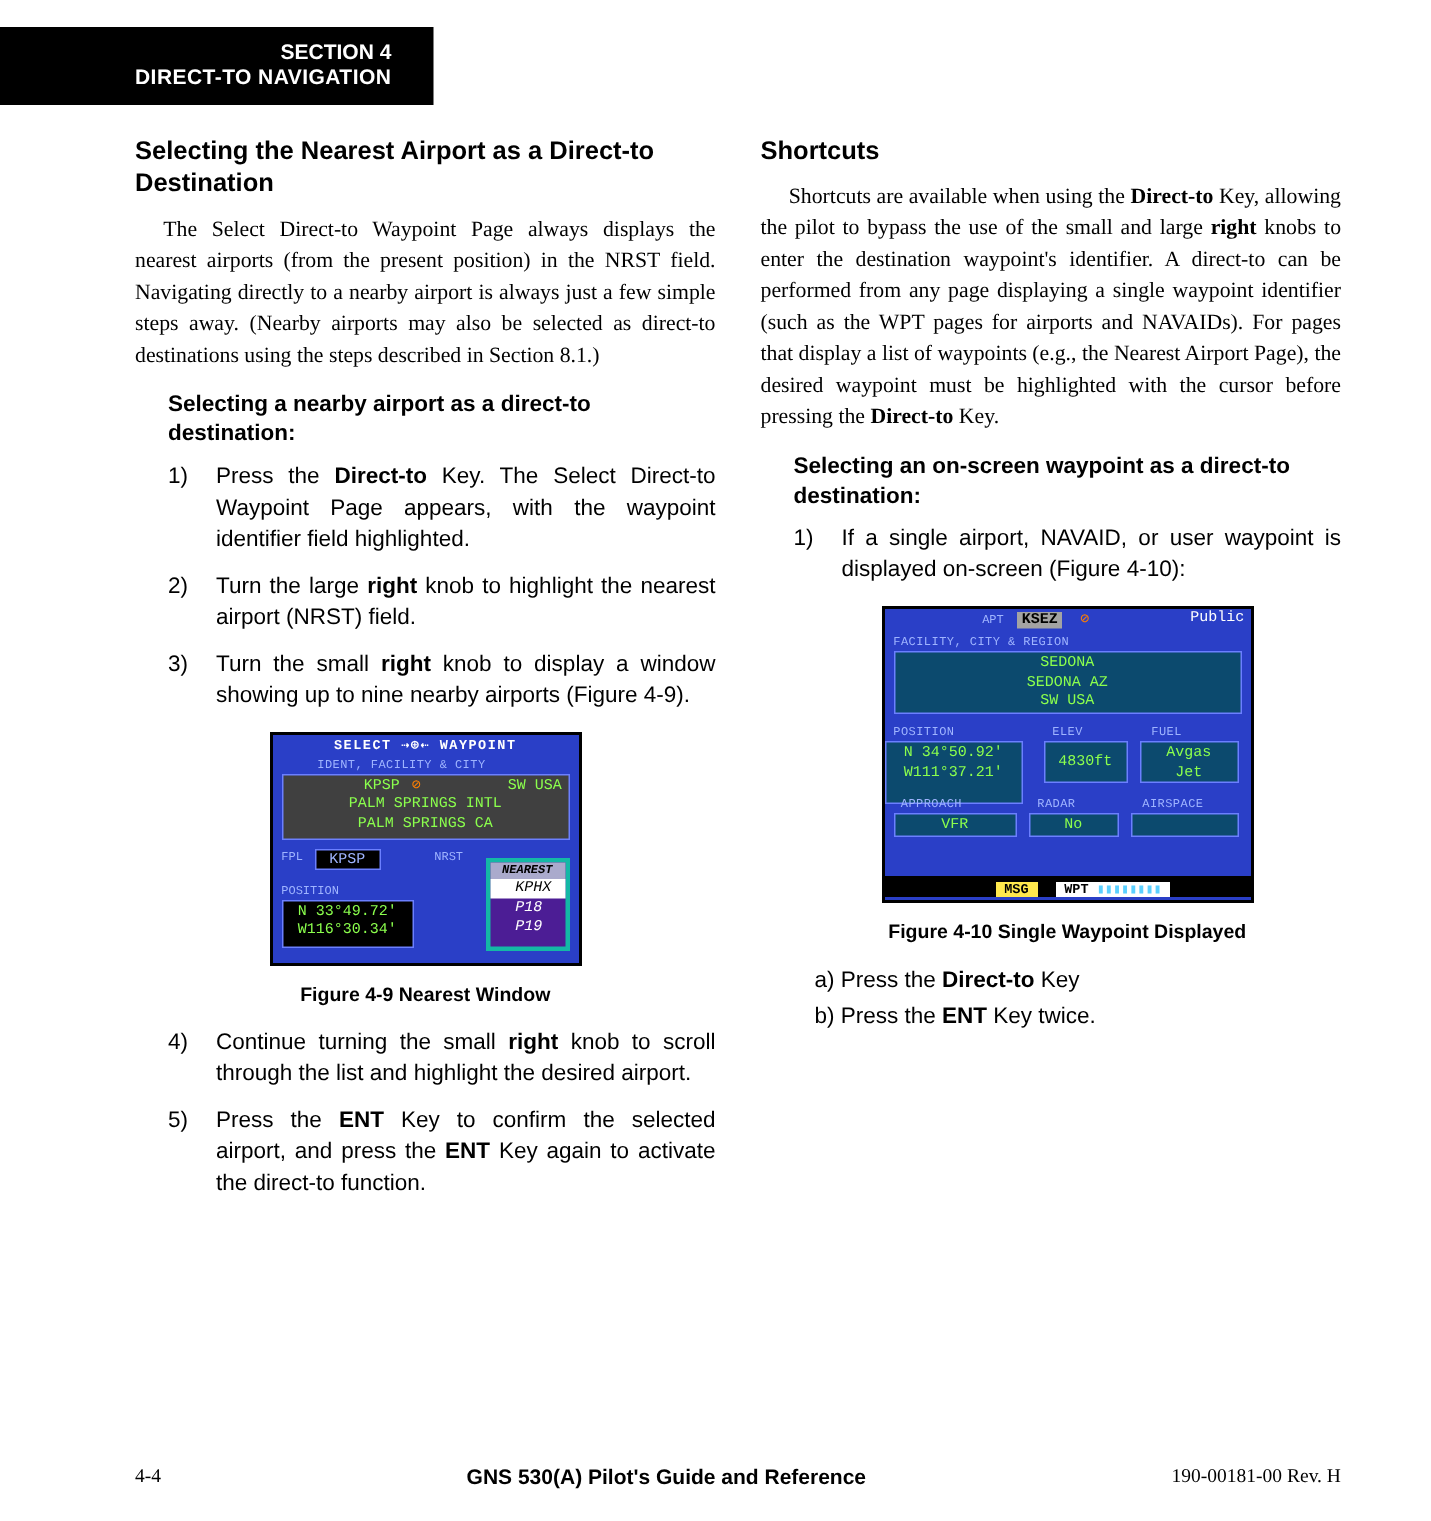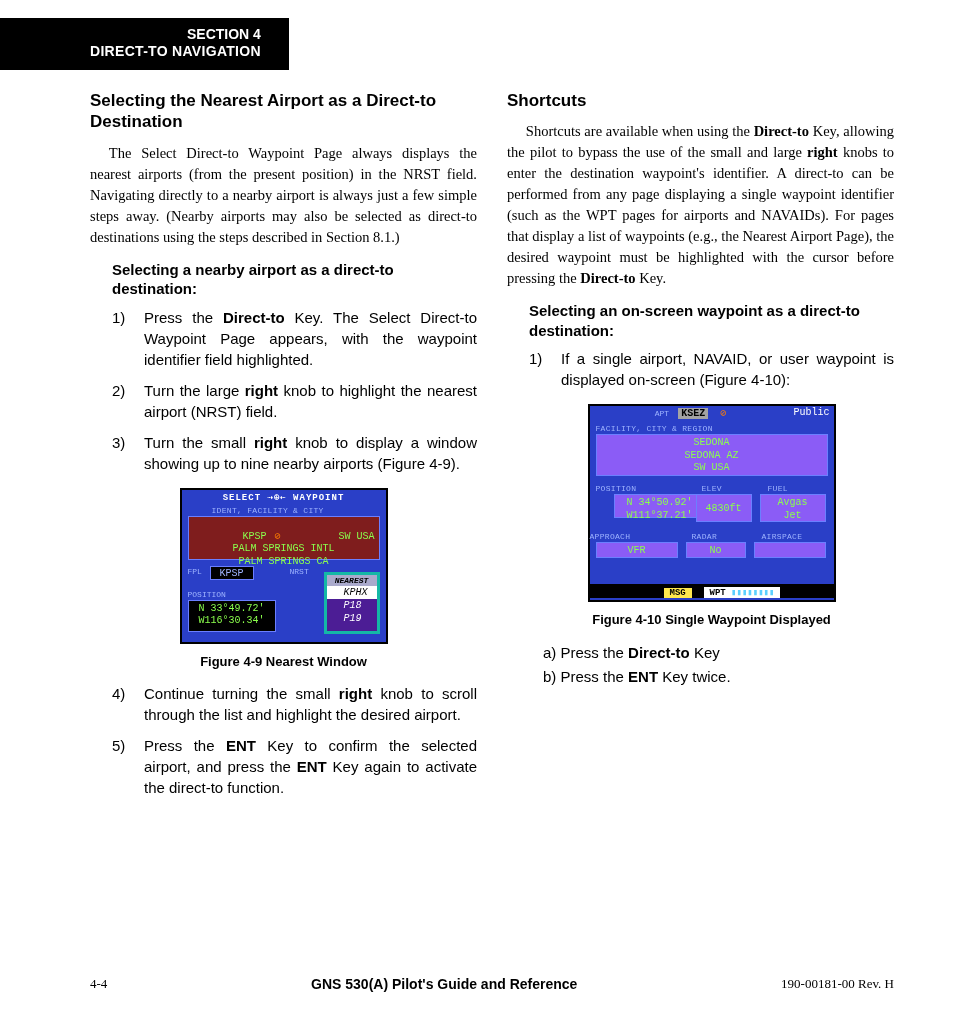--- a/index.html
+++ b/index.html
@@ -117,35 +117,35 @@
     font-family: 'Arial Narrow', Arial, sans-serif;
     font-stretch: condensed;
     font-size: 14px;
   }
   b { font-weight: bold; }
 
   
   .screen1 { width: 208px; height: 156px; font-family: 'Courier New', monospace; font-size: 10px; color: #8bff4d; position: relative; }
   .screen1 .topbar { position:absolute; top:2px; left:0; right:0; text-align:center; color:#fff; font-weight:bold; font-size:9px; letter-spacing:1px; }
   .screen1 .lbl1 { position:absolute; top:16px; left:6px; color:#9fb4ff; font-size:8px; letter-spacing:0.3px;margin-left:24px; }
-  .screen1 .field1 { position:absolute; top:26px; left:6px; right:6px; height:44px; border:1px solid #6b7fff; background:#7f1d1d; padding:14px 4px; line-height:1.25; }
+  .screen1 .field1 { position:absolute; top:26px; left:6px; right:6px; height:44px; border:1px solid #6b7fff; background:#404040; padding:2px 4px; line-height:1.25; }
   .screen1 .rowlbl { position:absolute; top:77px; color:#9fb4ff; font-size:8px; }
   .screen1 .box { position:absolute; border:1px solid #6b7fff; background:#000; height:14px; padding:0 3px; line-height:14px; }
   .screen1 .poslbl { position:absolute; top:100px; left:6px; color:#9fb4ff; font-size:8px; }
   .screen1 .posbox { position:absolute; top:110px; left:6px; width:88px; height:32px; border:1px solid #6b7fff; background:#000; padding:2px 3px; line-height:1.25; }
   .screen1 .nearest-over { position:absolute; top:82px; right:6px; width:56px; height:62px; border:3px solid #14b8a6; background:#4c1d95;font-style:italic; }
   .screen1 .nearest-title { background:#aac; color:#000; font-size:8px; text-align:center; font-weight:bold; padding:1px 0; }
   .screen1 .nearest-item { color:#fff; font-size:10px; padding:0 17px; line-height:1.3; }
   .screen1 .nearest-item.hl { background:#fff; color:#000; }
 
   
   .screen2 { width: 248px; height: 198px; font-family: 'Courier New', monospace; font-size: 10px; color:#8bff4d; position:relative; }
   .screen2 .top { position:absolute; top:1px; left:4px; right:4px; height:14px; }
   .screen2 .sec-lbl { position:absolute; color:#9fb4ff; font-size:8px; letter-spacing:0.3px; }
-  .screen2 .box2 { position:absolute; border:1px solid #6b7fff; background:#8b5cf6; padding:2px 4px; line-height:1.25; }
+  .screen2 .box2 { position:absolute; border:1px solid #6b7fff; background:#0c4a6e; padding:2px 4px; line-height:1.25; }
   .screen2 .bottombar { position:absolute; bottom:2px; left:0; right:0; height:14px; background:#000; }
   .screen2 .msg-tab { position:absolute; left:74px; bottom:2px; background:#ffe84d; color:#000; font-weight:bold; font-size:9px; padding:0 6px; }
   .screen2 .wpt-tab { position:absolute; left:114px; bottom:2px; background:#fff; color:#000; font-weight:bold; font-size:9px; padding:0 6px; }
 </style>
 </head>
 <body>
 
 <div class="section-tab">
   <div class="line1">SECTION 4</div>
   <div class="line2">DIRECT-TO NAVIGATION</div>
@@ -235,30 +235,30 @@
         </div>
         <div class="sec-lbl" style="top:18px;left:6px">FACILITY, CITY &amp; REGION</div>
         <div class="box2" style="top:28px;left:6px;right:6px;height:42px">
           <span>SEDONA</span><br>
           <span>SEDONA AZ</span><br>
           <span>SW USA</span>
         </div>
         <div class="sec-lbl" style="top:78px;left:6px">POSITION</div>
         <div class="sec-lbl" style="top:78px;left:112px">ELEV</div>
         <div class="sec-lbl" style="top:78px;left:178px">FUEL</div>
-        <div class="box2" style="top:88px;left:24px;width:92px;height:24px">
+        <div class="box2" style="top:88px;left:0;width:92px;height:42px">
           <span>N 34°50.92'</span><br>
           <span>W111°37.21'</span>
         </div>
         <div class="box2" style="top:88px;left:106px;width:56px;height:28px;text-align:center;line-height:24px">4830ft</div>
         <div class="box2" style="top:88px;left:170px;width:66px;height:28px;text-align:center">
           <span>Avgas</span><br>
           <span>Jet</span>
         </div>
-        <div class="sec-lbl" style="top:126px;left:0">APPROACH</div>
+        <div class="sec-lbl" style="top:126px;left:11px">APPROACH</div>
         <div class="sec-lbl" style="top:126px;left:102px">RADAR</div>
         <div class="sec-lbl" style="top:126px;left:172px">AIRSPACE</div>
         <div class="box2" style="top:136px;left:6px;width:82px;height:16px;text-align:center;line-height:12px">VFR</div>
         <div class="box2" style="top:136px;left:96px;width:60px;height:16px;text-align:center;line-height:12px">No</div>
         <div class="box2" style="top:136px;left:164px;width:72px;height:16px"></div>
         <div class="bottombar"></div>
         <div class="msg-tab">MSG</div>
         <div class="wpt-tab"><span>WPT</span> <span style="color:#5bd0ff">▮▮▮▮▮▮▮▮</span></div>
       </div>
       <div class="caption">Figure 4-10  Single Waypoint Displayed</div>

